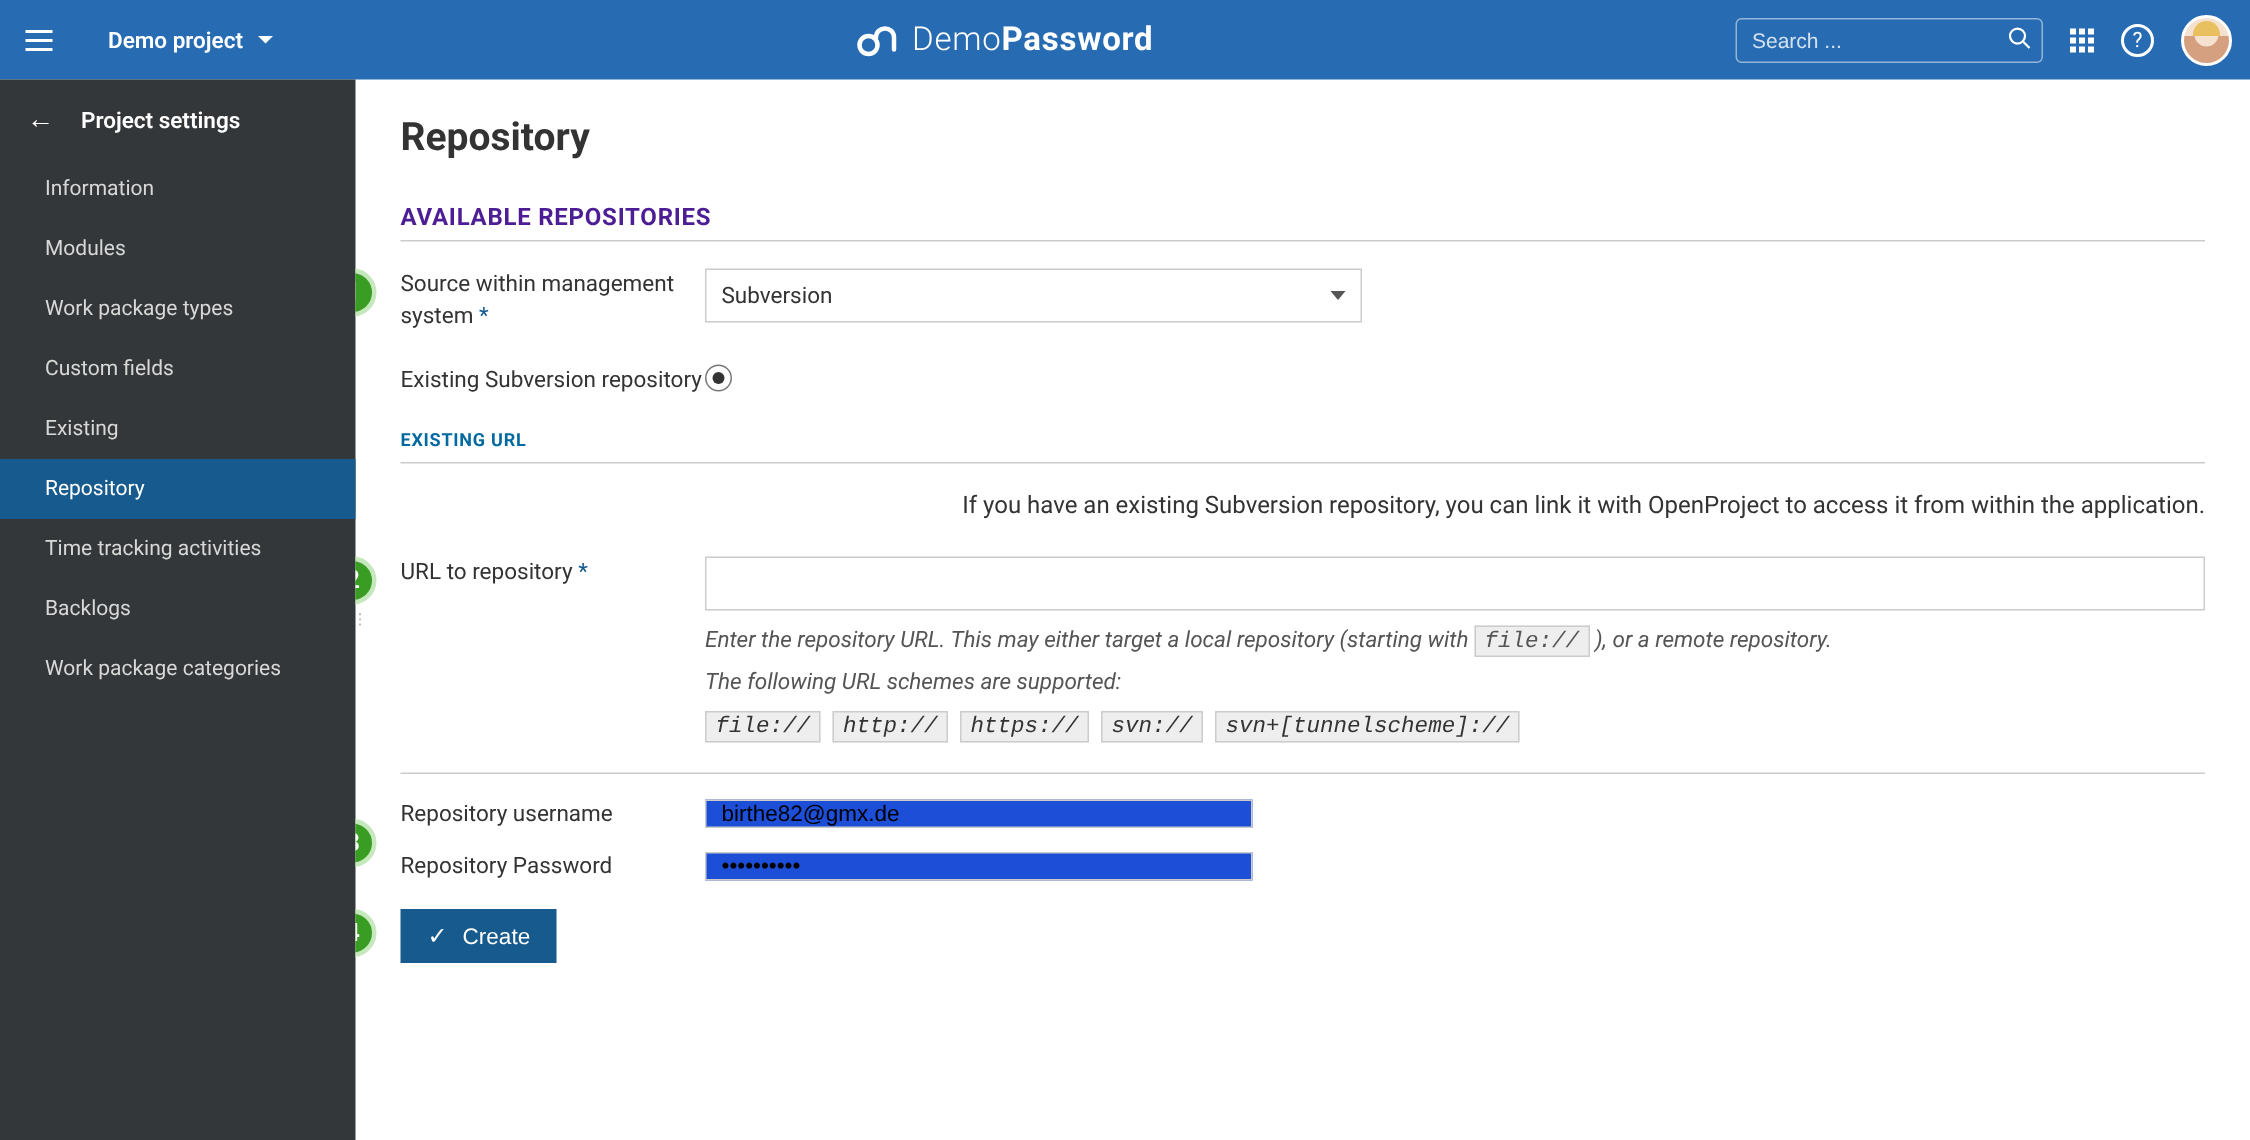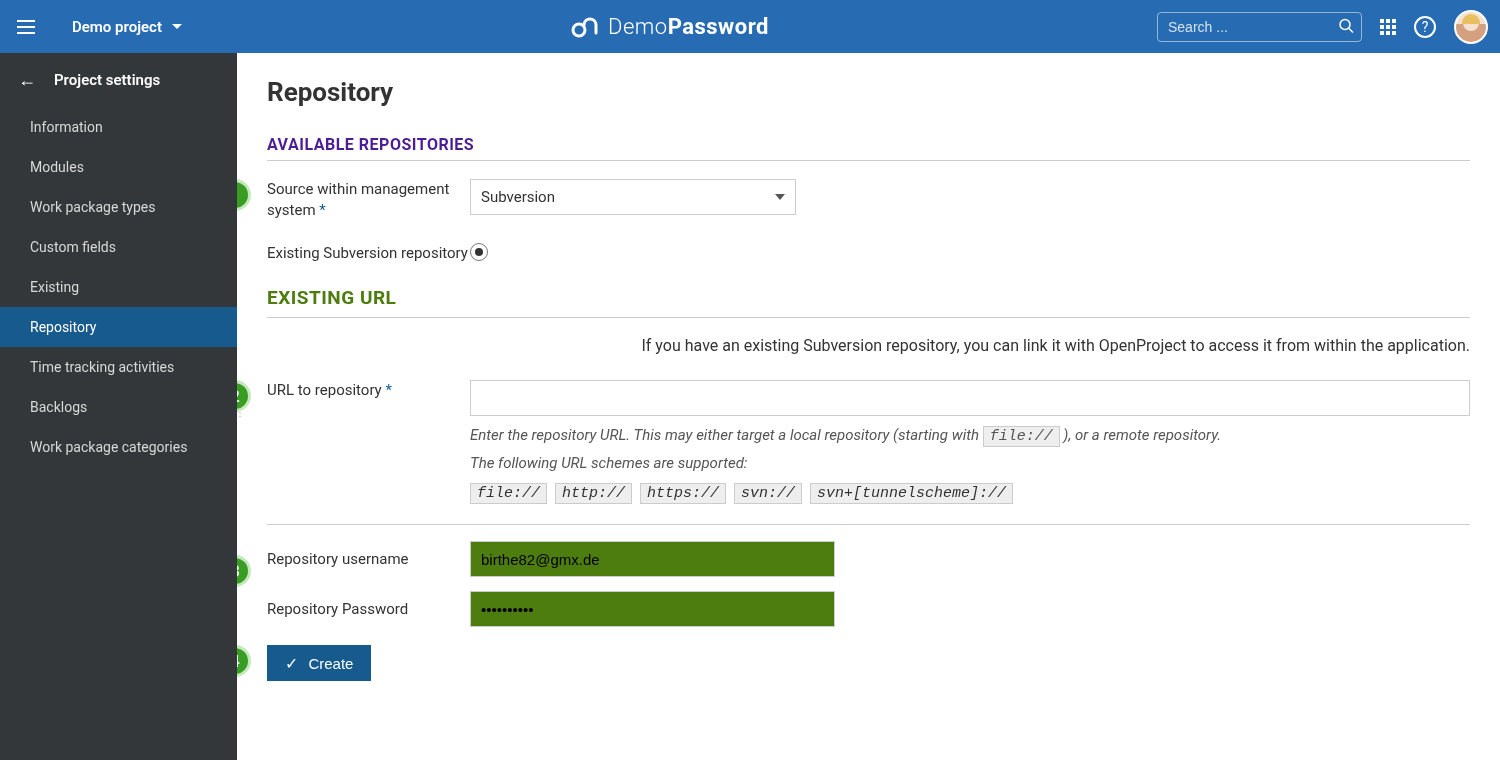--- a/index.html
+++ b/index.html
@@ -35,32 +35,32 @@
 .sidebar-item.active { background:#175a8e; color:#fff; }
 .sidebar-handle { position:absolute; right:-4px; top:50%; width:6px; height:24px; color:#aaa; font-size:10px;}
 
 .main { flex:1; padding:24px 30px; overflow:auto; position:relative; }
 h1.page-title { font-size:26px; font-weight:700; color:#333; margin-bottom:28px; }
 .section-heading { font-size:16px; font-weight:700; letter-spacing:0.5px; color:#4c1d95; border-bottom:1px solid #ccc; padding-bottom:6px; margin-bottom:18px; text-transform:uppercase; }
 .form-row { display:flex; align-items:flex-start; margin-bottom:22px; }
 .form-label { width:203px; font-size:15px; color:#333; line-height:1.4; flex-shrink:0; }
 .req { color:#175a8e; }
 .form-control { flex:1; }
-.select-custom { width:326px; height:36px; border:1px solid #ccc; padding:0 10px; font-size:15px; background:#fff; display:flex; align-items:center; justify-content:space-between; cursor:pointer; }
+.select-custom { width:438px; height:36px; border:1px solid #ccc; padding:0 10px; font-size:15px; background:#fff; display:flex; align-items:center; justify-content:space-between; cursor:pointer; }
 .select-custom .caret { width:0;height:0;border-left:5px solid transparent;border-right:5px solid transparent;border-top:6px solid #555; }
 .radio { width:18px; height:18px; border:1px solid #777; border-radius:50%; display:flex; align-items:center; justify-content:center; cursor:pointer; }
 .radio .dot { width:8px; height:8px; background:#333; border-radius:50%; }
-.subsection-heading { font-size:19px; font-weight:700; letter-spacing:0.5px; color:#4d7c0f; margin:10px 0 8px 0; text-transform:uppercase; }
+.subsection-heading { font-size:12px; font-weight:700; letter-spacing:0.5px; color:#0369a1; margin:10px 0 8px 0; text-transform:uppercase; }
 .divider { border-top:1px solid #ccc; margin-bottom:16px; }
 .help-text { font-size:16px; color:#333; margin-bottom:22px; line-height:1.5;text-align:right; }
 input.text { width:100%; max-width:1015px; height:36px; border:1px solid #ccc; padding:0 10px; font-size:15px; }
 .hint { font-style:italic; color:#555; font-size:15px; line-height:1.8; margin-top:6px; }
 .code-chip { font-family: "Courier New", monospace; font-style:italic; background:#eee; border:1px solid #ccc; padding:1px 6px; font-size:15px; }
 .schemes { margin-top:6px; display:flex; gap:8px; flex-wrap:wrap; }
-input.cred { width:365px; height:36px; border:1px solid #ccc; padding:0 10px; font-size:15px; background:#4d7c0f; }
+input.cred { width:365px; height:19px; border:1px solid #ccc; padding:0 10px; font-size:15px; background:#1d4ed8; }
 .btn-primary { background:#175a8e; color:#fff; border:none; height:36px; padding:0 18px; font-size:15px; display:inline-flex; align-items:center; gap:10px; cursor:pointer; }
 .btn-primary .check { font-size:16px; }
 
 .callout { position:absolute; width:32px; height:32px; background:#3a9d23; color:#fff; border-radius:50%; display:flex; align-items:center; justify-content:center; font-weight:700; font-size:17px; left:-48px; border:3px solid #c5e8bc; }
 .row-wrap { position:relative; }
 </style>
 </head>
 <body>
 
 <div class="topbar">

